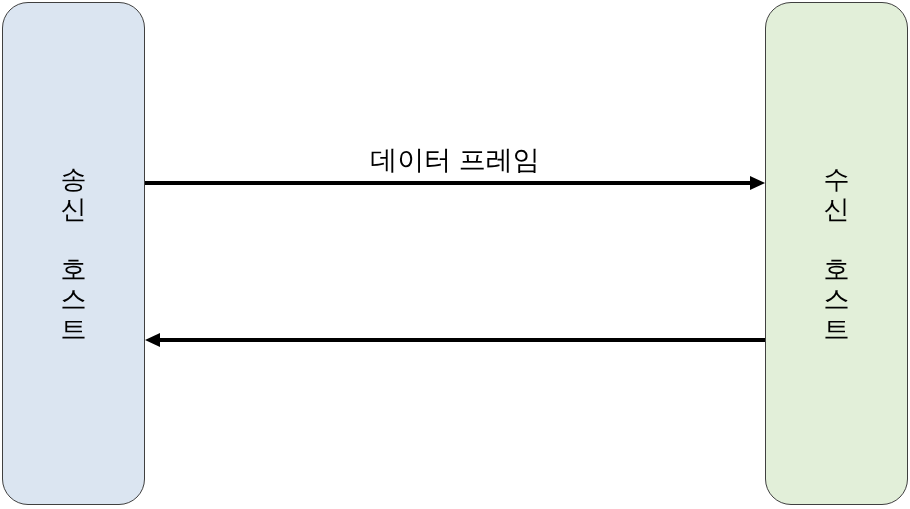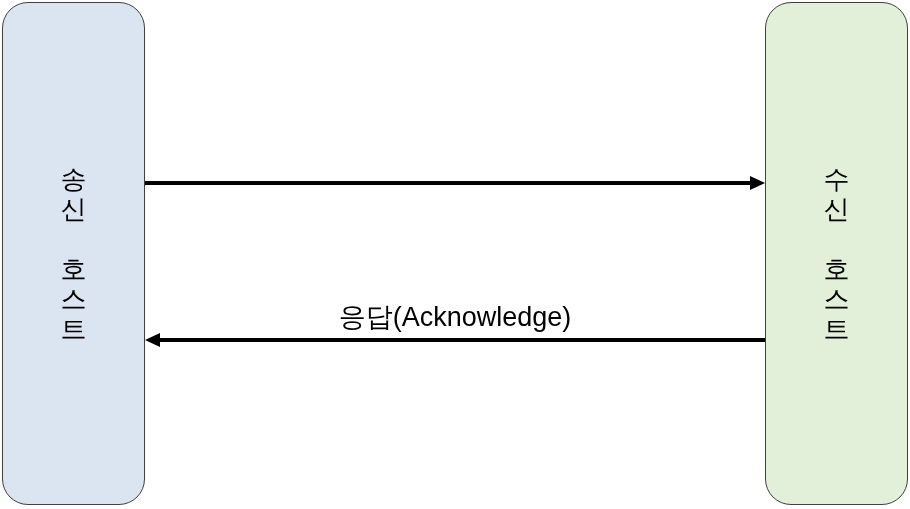--- a/index.html
+++ b/index.html
@@ -81,16 +81,16 @@
     <g>
       <line x1="145" y1="183" x2="752" y2="183" stroke="#000000" stroke-width="4"></line>
       <polygon points="765,183 750,176 750,190" fill="#000000"></polygon>
     </g>
     <g>
       <line x1="765" y1="340" x2="158" y2="340" stroke="#000000" stroke-width="4"></line>
       <polygon points="145,340 160,333 160,347" fill="#000000"></polygon>
     </g>
   </svg>
 
+  <div class="arrow-label frame">데이터 프레임</div>
 
-  <div class="arrow-label ack">응답(Acknowledge)</div>
 
 </div>
 
 </body></html>

